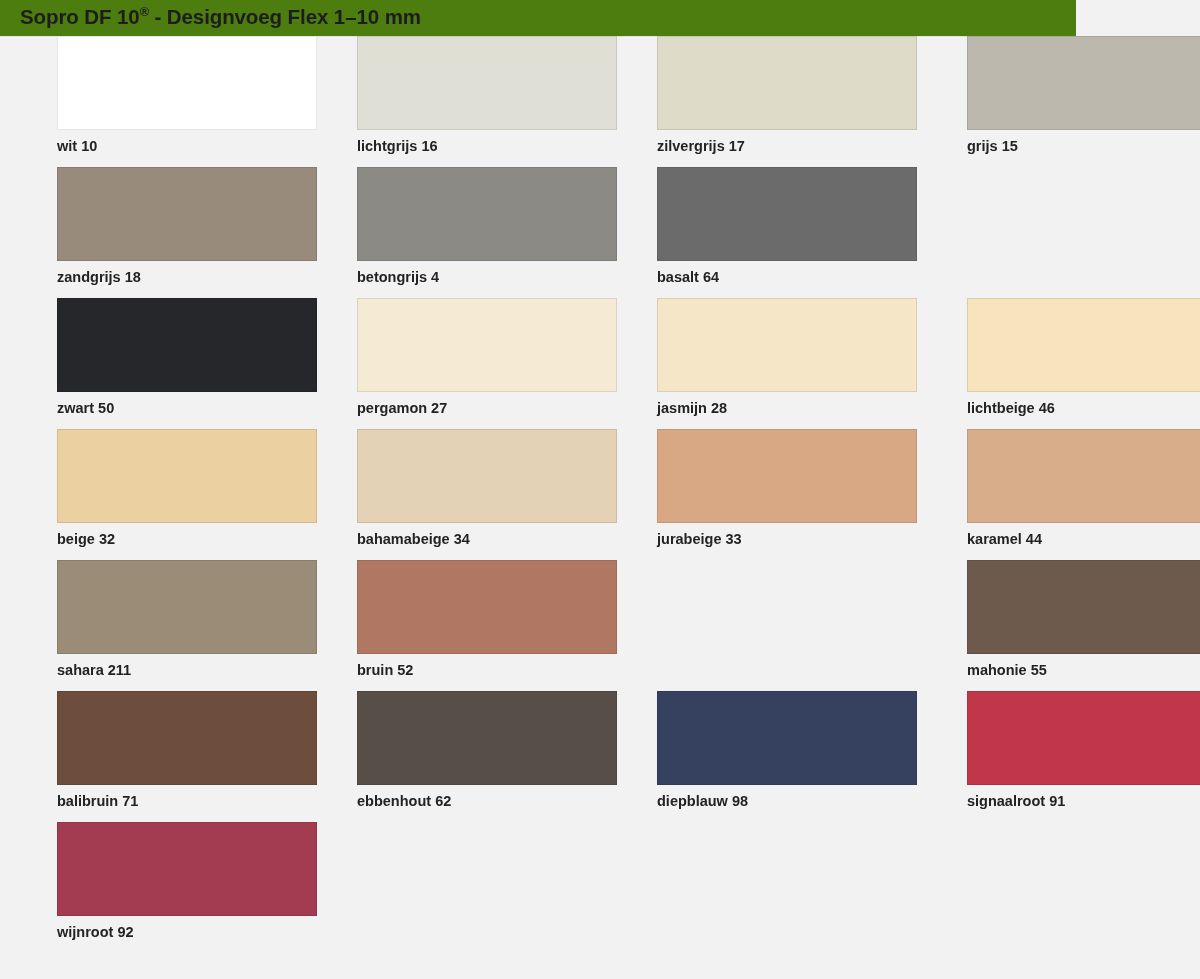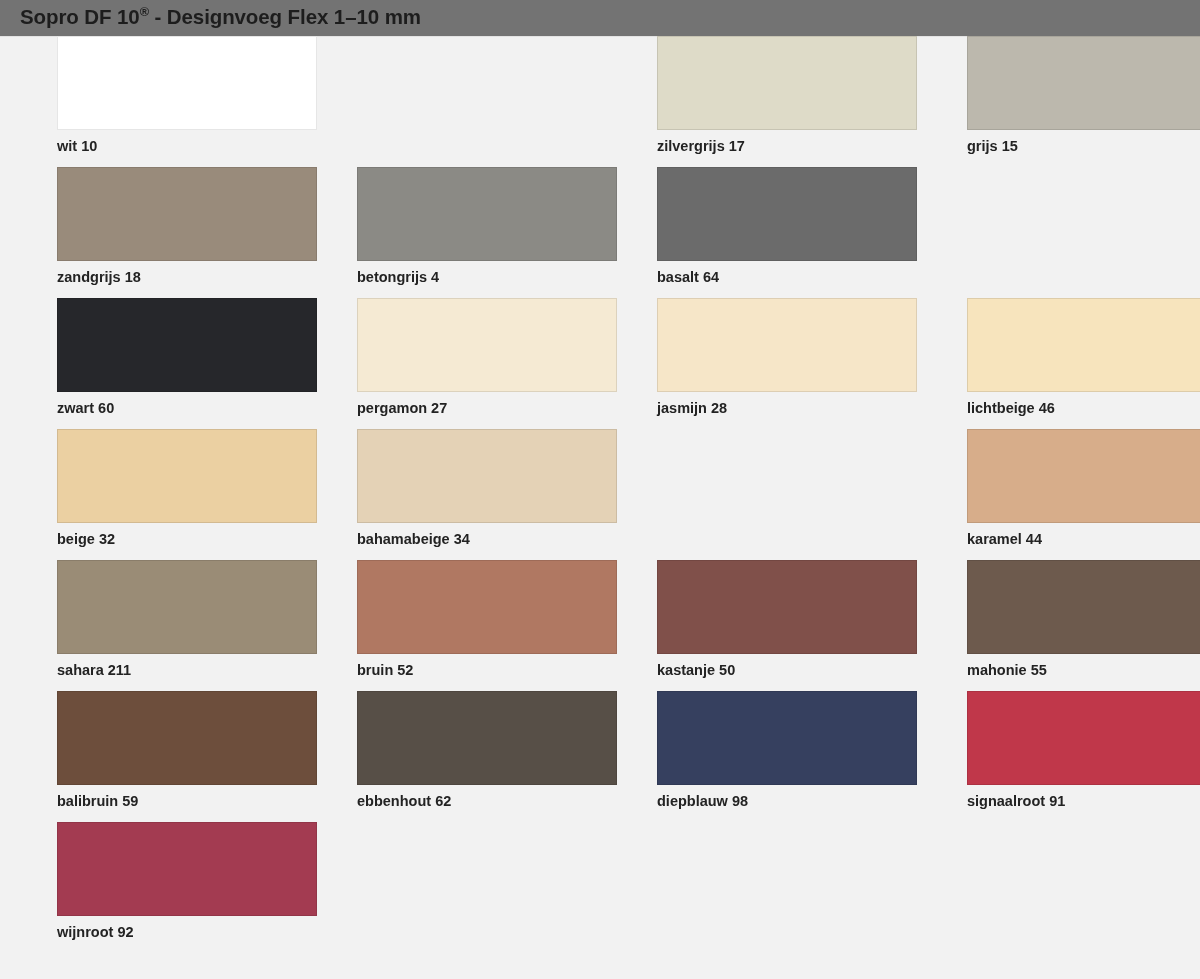--- a/index.html
+++ b/index.html
@@ -19,23 +19,23 @@
     width: 1200px;
     height: 979px;
     background: #f2f2f2;
   }
 
   
   .header-bar {
     position: absolute;
     left: 0;
     top: 0;
-    width: 1200px;
+    width: 1076px;
     height: 37px;
-    background: #737373;
+    background: #4d7c0f;
     border-bottom: 1px solid #e3e3e3;
     box-sizing: border-box;
     padding-left: 31px;
   }
   .header-title {
     position: absolute;
     left: 20px;
     top: 4px;
     font-size: 20.5px;
     font-weight: bold;
@@ -100,20 +100,24 @@
       <span>Sopro DF 10</span><sup>®</sup><span> - Designvoeg Flex 1–10 mm</span>
     </div>
   </div>
 
   <div class="grid" id="swatch-grid">
       <div class="grid-row">
         <div class="swatch-cell col-0">
           <div class="swatch-chip is-white" style="background: rgb(255, 255, 255);"></div>
           <div class="swatch-label">wit 10</div>
         </div>
+        <div class="swatch-cell col-1">
+          <div class="swatch-chip" style="background: rgb(223, 223, 214);"></div>
+          <div class="swatch-label">lichtgrijs 16</div>
+        </div>
         <div class="swatch-cell col-2">
           <div class="swatch-chip" style="background: rgb(222, 219, 200);"></div>
           <div class="swatch-label">zilvergrijs 17</div>
         </div>
         <div class="swatch-cell col-3">
           <div class="swatch-chip" style="background: rgb(188, 184, 173);"></div>
           <div class="swatch-label">grijs 15</div>
         </div>
       </div>
       <div class="grid-row">
@@ -126,21 +130,21 @@
           <div class="swatch-label">betongrijs 4</div>
         </div>
         <div class="swatch-cell col-2">
           <div class="swatch-chip" style="background: rgb(107, 107, 107);"></div>
           <div class="swatch-label">basalt 64</div>
         </div>
       </div>
       <div class="grid-row">
         <div class="swatch-cell col-0">
           <div class="swatch-chip" style="background: rgb(38, 39, 43);"></div>
-          <div class="swatch-label">zwart 60</div>
+          <div class="swatch-label">zwart 50</div>
         </div>
         <div class="swatch-cell col-1">
           <div class="swatch-chip" style="background: rgb(245, 234, 211);"></div>
           <div class="swatch-label">pergamon 27</div>
         </div>
         <div class="swatch-cell col-2">
           <div class="swatch-chip" style="background: rgb(246, 230, 200);"></div>
           <div class="swatch-label">jasmijn 28</div>
         </div>
         <div class="swatch-cell col-3">
@@ -150,47 +154,47 @@
       </div>
       <div class="grid-row">
         <div class="swatch-cell col-0">
           <div class="swatch-chip" style="background: rgb(235, 208, 162);"></div>
           <div class="swatch-label">beige 32</div>
         </div>
         <div class="swatch-cell col-1">
           <div class="swatch-chip" style="background: rgb(228, 210, 182);"></div>
           <div class="swatch-label">bahamabeige 34</div>
         </div>
+        <div class="swatch-cell col-2">
+          <div class="swatch-chip" style="background: rgb(215, 168, 131);"></div>
+          <div class="swatch-label">jurabeige 33</div>
+        </div>
         <div class="swatch-cell col-3">
           <div class="swatch-chip" style="background: rgb(215, 173, 138);"></div>
           <div class="swatch-label">karamel 44</div>
         </div>
       </div>
       <div class="grid-row">
         <div class="swatch-cell col-0">
           <div class="swatch-chip" style="background: rgb(154, 140, 118);"></div>
           <div class="swatch-label">sahara 211</div>
         </div>
         <div class="swatch-cell col-1">
           <div class="swatch-chip" style="background: rgb(176, 120, 98);"></div>
           <div class="swatch-label">bruin 52</div>
         </div>
-        <div class="swatch-cell col-2">
-          <div class="swatch-chip" style="background: rgb(128, 80, 74);"></div>
-          <div class="swatch-label">kastanje 50</div>
-        </div>
         <div class="swatch-cell col-3">
           <div class="swatch-chip" style="background: rgb(109, 90, 77);"></div>
           <div class="swatch-label">mahonie 55</div>
         </div>
       </div>
       <div class="grid-row">
         <div class="swatch-cell col-0">
           <div class="swatch-chip" style="background: rgb(109, 78, 60);"></div>
-          <div class="swatch-label">balibruin 59</div>
+          <div class="swatch-label">balibruin 71</div>
         </div>
         <div class="swatch-cell col-1">
           <div class="swatch-chip" style="background: rgb(87, 79, 71);"></div>
           <div class="swatch-label">ebbenhout 62</div>
         </div>
         <div class="swatch-cell col-2">
           <div class="swatch-chip" style="background: rgb(54, 64, 95);"></div>
           <div class="swatch-label">diepblauw 98</div>
         </div>
         <div class="swatch-cell col-3">

